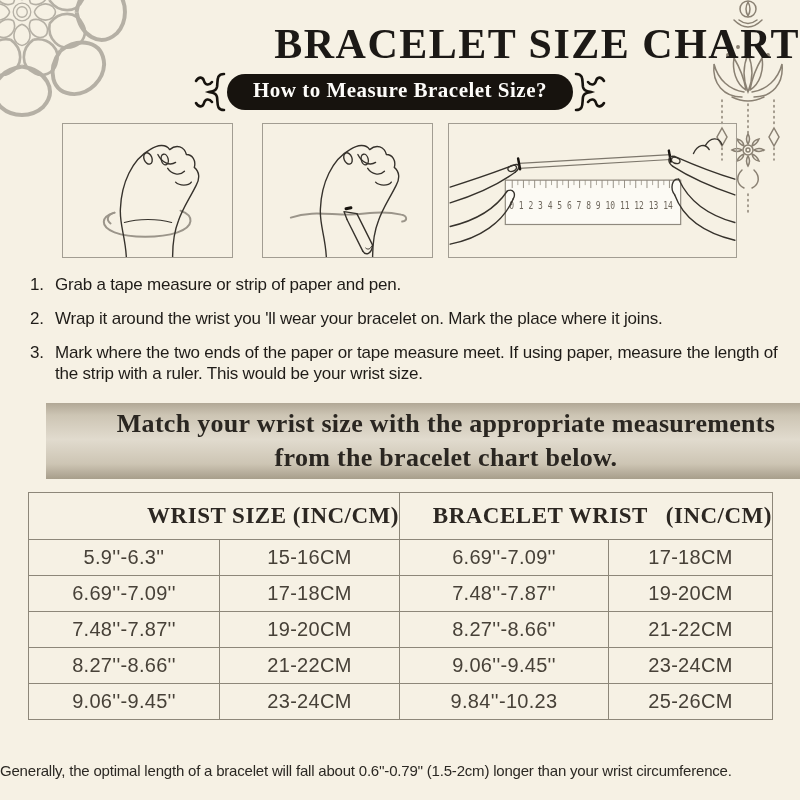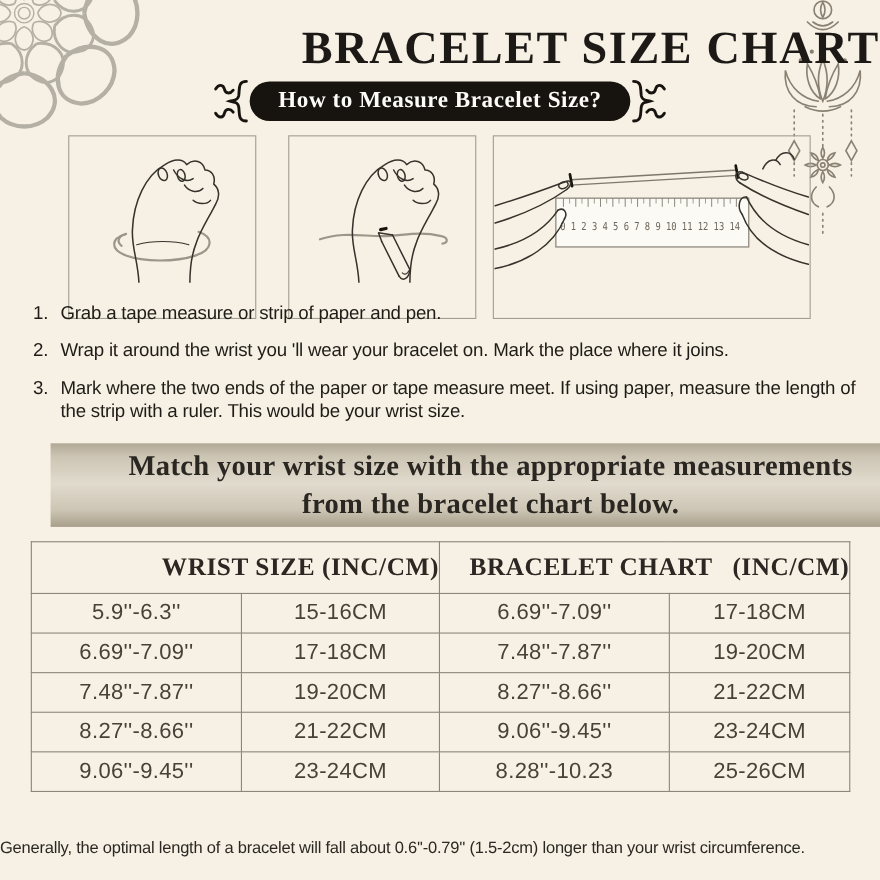--- a/index.html
+++ b/index.html
@@ -21,21 +21,21 @@
   .pill-row{
     position:absolute;top:71px;left:0;width:100%;
     display:flex;justify-content:center;align-items:center;gap:0;
   }
   .pill{
     background:#17130e;color:#fdfcf9;
     font-family:"Liberation Serif",serif;font-weight:bold;font-size:21px;
     padding:4px 26px 7px;border-radius:20px;letter-spacing:0.5px;
   }
   .illus-box{
-    position:absolute;top:123px;height:167px;box-sizing:border-box;
+    position:absolute;top:123px;height:135px;box-sizing:border-box;
     border:1px solid #a29d92;
   }
   #box1{left:62px;width:171px}
   #box2{left:262px;width:171px}
   #box3{left:448px;width:289px}
 
   .steps{position:absolute;top:274px;left:30px;width:748px;}
   .step{display:flex;font-size:17px;letter-spacing:-0.2px;line-height:1.28;
         margin-bottom:12px;color:#1f1c18;font-weight:500;}
   .step-num{width:25px;flex:none;}
@@ -272,21 +272,21 @@
 <table class="size-table">
   <colgroup>
       <col style="width:191px">
       <col style="width:180px">
       <col style="width:209px">
       <col style="width:164px">
     </colgroup>
   <tbody>
       <tr>
     <th colspan="2">WRIST SIZE (INC/CM)</th>
-    <th colspan="2">BRACELET CHART  (INC/CM)</th>
+    <th colspan="2">BRACELET WRIST  (INC/CM)</th>
   </tr>
   <tr>
     <td>5.9''-6.3''</td>
     <td>15-16CM</td>
     <td>6.69''-7.09''</td>
     <td>17-18CM</td>
   </tr>
   <tr>
     <td>6.69''-7.09''</td>
     <td>17-18CM</td>
@@ -301,19 +301,19 @@
   </tr>
   <tr>
     <td>8.27''-8.66''</td>
     <td>21-22CM</td>
     <td>9.06''-9.45''</td>
     <td>23-24CM</td>
   </tr>
   <tr>
     <td>9.06''-9.45''</td>
     <td>23-24CM</td>
-    <td>8.28''-10.23</td>
+    <td>9.84''-10.23</td>
     <td>25-26CM</td>
   </tr>
 </tbody>
   </table>
 
 <div class="footer-note">Generally, the optimal length of a bracelet will fall about 0.6''-0.79'' (1.5-2cm) longer than your wrist circumference.</div>
 
 </body></html>

